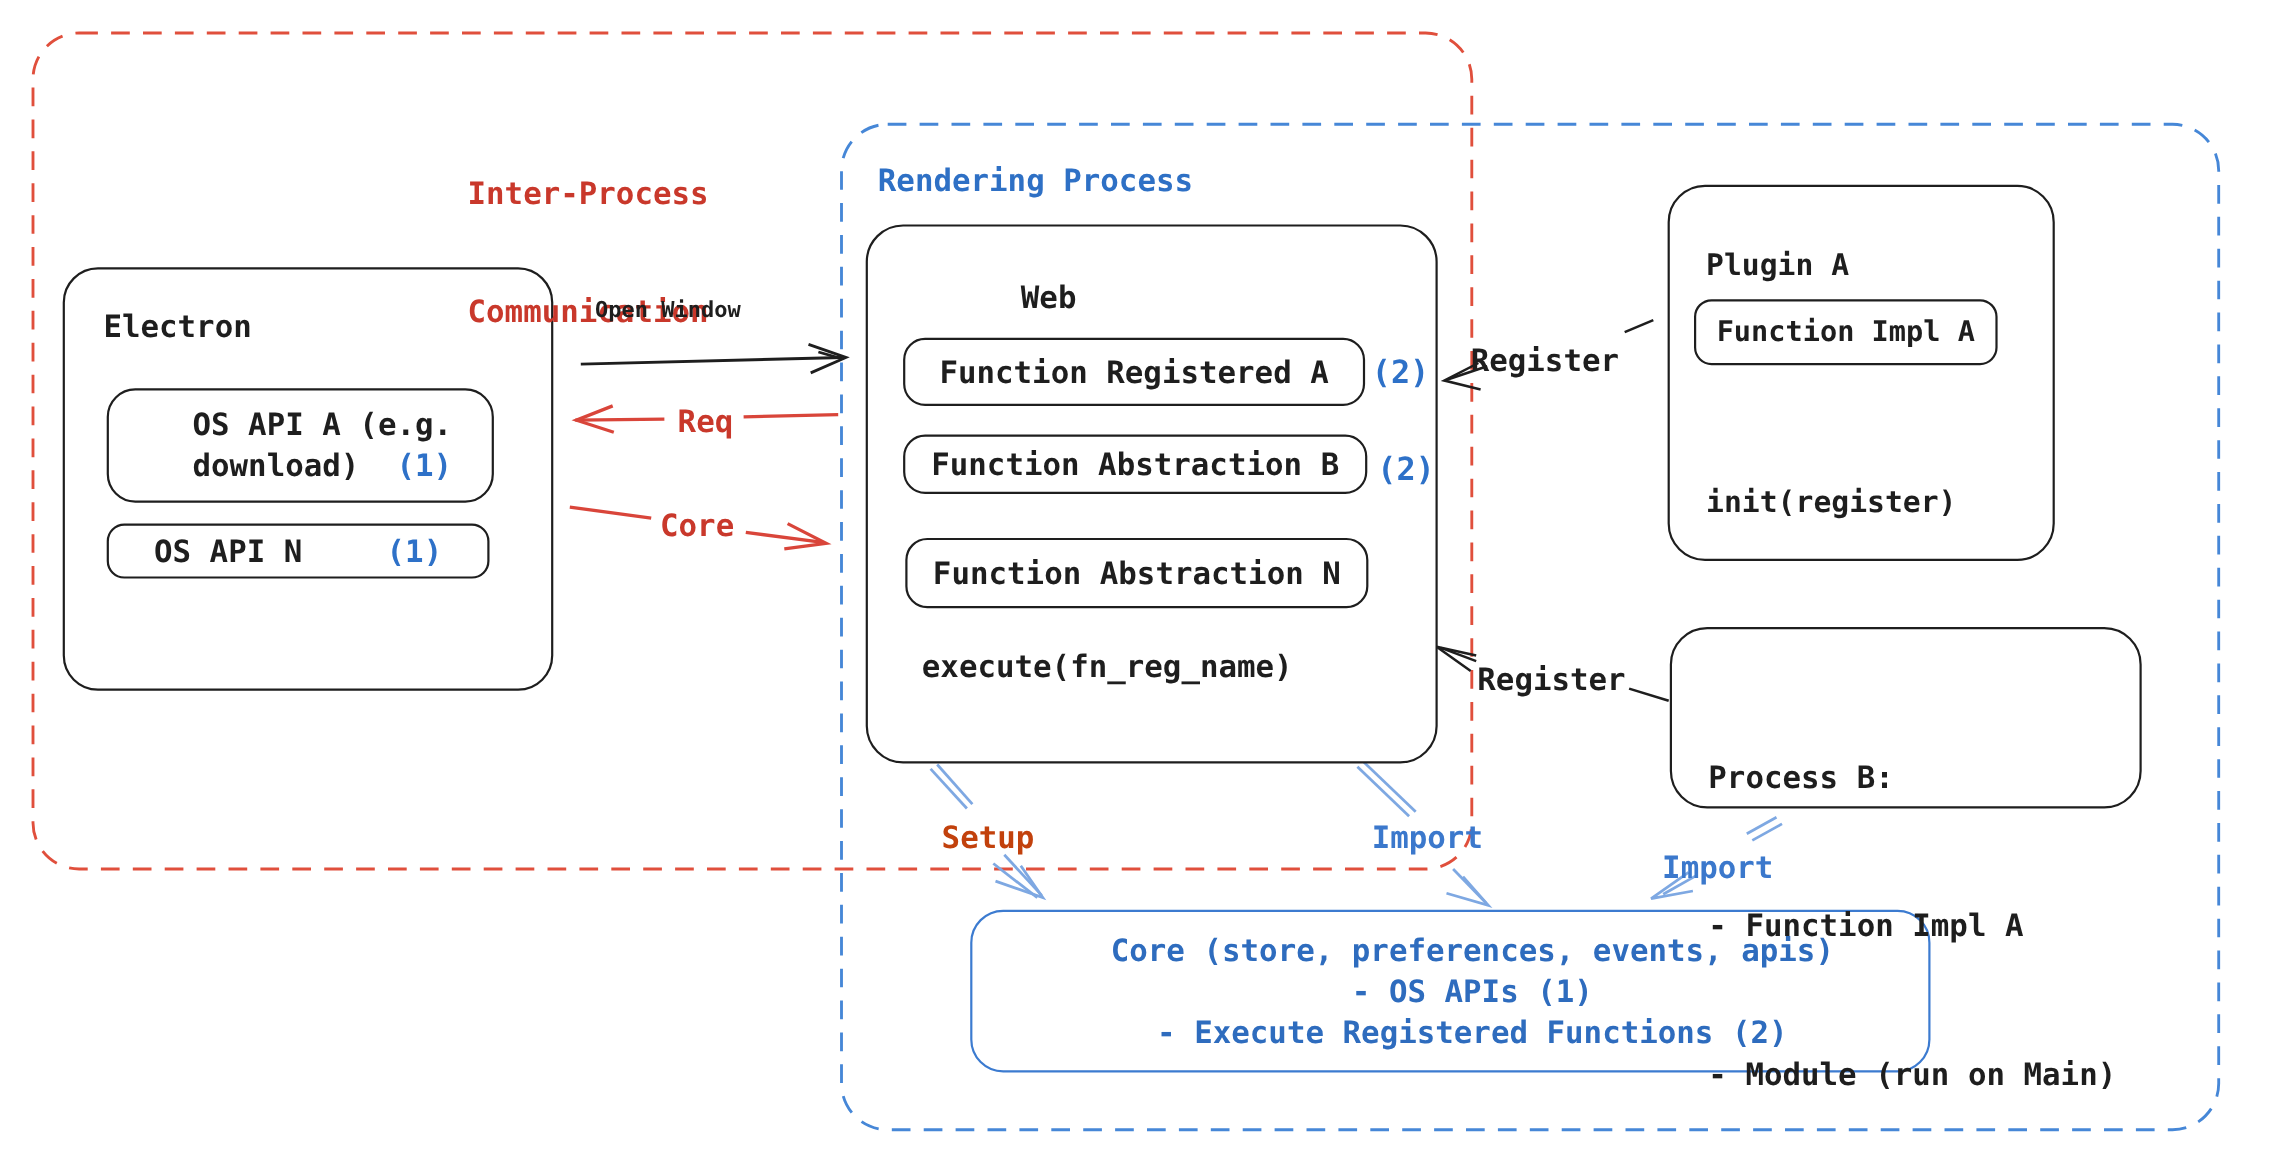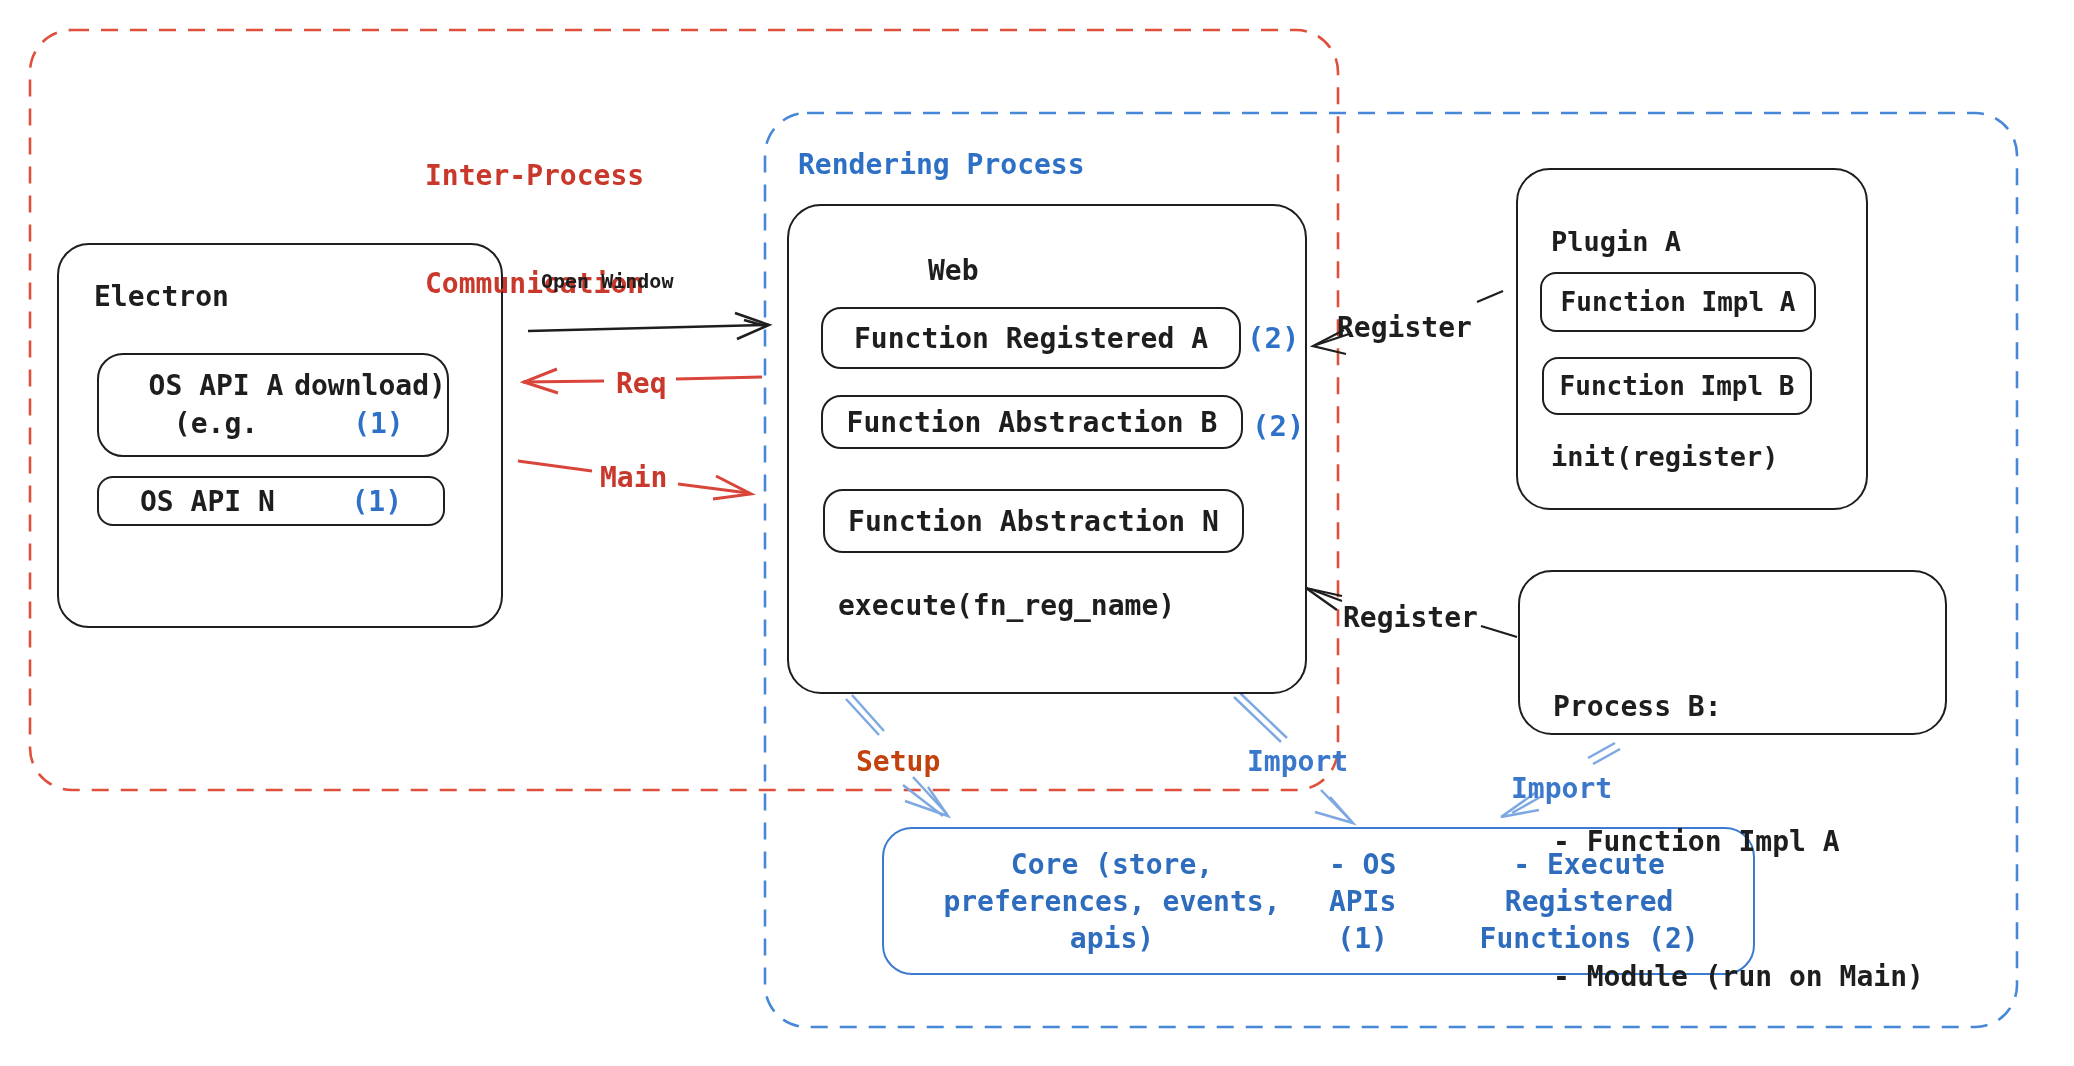--- a/index.html
+++ b/index.html
@@ -3,21 +3,21 @@
 <meta charset="utf-8">
 <style>
   html,body{margin:0;padding:0;background:#ffffff;}
   #canvas{position:relative;width:2074px;height:1066px;background:#ffffff;overflow:hidden;
           font-family:"DejaVu Sans Mono", monospace;font-weight:700;color:#1e1e1e;}
   #arrows{position:absolute;left:0;top:0;z-index:0;}
   .abs{position:absolute;box-sizing:border-box;}
   .box{border:2.5px solid #1e1e1e;background:#ffffff;z-index:1;}
   .lbl{z-index:2;white-space:pre;}
   .center{display:flex;align-items:center;justify-content:center;text-align:center;}
-  .col{display:flex;flex-direction:row;align-items:center;justify-content:center;text-align:center;padding-left:40px;}
+  .col{display:flex;flex-direction:column;align-items:center;justify-content:center;text-align:center;padding-left:40px;}
   .red{color:#c9382b;}
   .blue{color:#2e70c5;}
   .badge{color:#2e71c8;}
   .core-box{border:2.5px solid #3c7bd0;background:#ffffff;z-index:1;}
   .core-text{color:#2e6cbe;}
 </style>
 </head>
 <body>
 
 <div id="canvas">
@@ -97,42 +97,41 @@
   </div>
 
   <div class="abs box center" style="left:97px;top:476px;width:348px;height:50px;border-radius:16px;font-size:28px;gap:13px;">
     <span>OS API N</span>
       <span>&nbsp;&nbsp;&nbsp;</span>
       <span class="badge">(1)</span>
   </div>
 
   <div class="abs lbl" style="left:541px;top:269px;font-size:20px;">Open Window</div>
   <div class="abs lbl red" style="left:616px;top:367px;font-size:28px;">Req</div>
-  <div class="abs lbl red" style="left:600px;top:461px;font-size:28px;">Main</div>
+  <div class="abs lbl red" style="left:600px;top:461px;font-size:28px;">Core</div>
 
   <div class="abs box" style="left:787px;top:204px;width:520px;height:490px;border-radius:34px;"></div>
   <div class="abs lbl" style="left:928px;top:254px;font-size:28px;">Web</div>
 
   <div class="abs box center" style="left:821px;top:307px;width:420px;height:62px;border-radius:20px;font-size:28px;">Function Registered A</div>
   <div class="abs lbl badge" style="left:1247px;top:321px;font-size:29px;">(2)</div>
 
   <div class="abs box center" style="left:821px;top:395px;width:422px;height:54px;border-radius:20px;font-size:28px;">Function Abstraction B</div>
   <div class="abs lbl badge" style="left:1252px;top:409px;font-size:29px;">(2)</div>
 
   <div class="abs box center" style="left:823px;top:489px;width:421px;height:64px;border-radius:20px;font-size:28px;">Function Abstraction N</div>
 
   <div class="abs lbl" style="left:838px;top:589px;font-size:28px;">execute(fn_reg_name)</div>
 
   <div class="abs lbl" style="left:1337px;top:311px;font-size:28px;">Register</div>
   <div class="abs lbl" style="left:1343px;top:601px;font-size:28px;">Register</div>
 
   <div class="abs box" style="left:1516px;top:168px;width:352px;height:342px;border-radius:34px;"></div>
   <div class="abs lbl" style="left:1551px;top:226px;font-size:27px;">Plugin A</div>
   <div class="abs box center" style="left:1540px;top:272px;width:276px;height:60px;border-radius:16px;font-size:26px;">Function Impl A</div>
-  <div class="abs box center" style="left:1542px;top:357px;width:270px;height:58px;border-radius:16px;font-size:26px;">Function Impl B</div>
   <div class="abs lbl" style="left:1551px;top:441px;font-size:27px;">init(register)</div>
 
   <div class="abs box" style="left:1518px;top:570px;width:429px;height:165px;border-radius:34px;"></div>
   <div class="abs lbl" style="left:1553px;top:594px;font-size:28px;line-height:45px;">
     <div>Process B:</div>
     <div>- Function Impl A</div>
     <div>- Module (run on Main)</div>
   </div>
 
   <div class="abs lbl" style="left:856px;top:745px;font-size:28px;color:#c2410c;">Setup</div>

